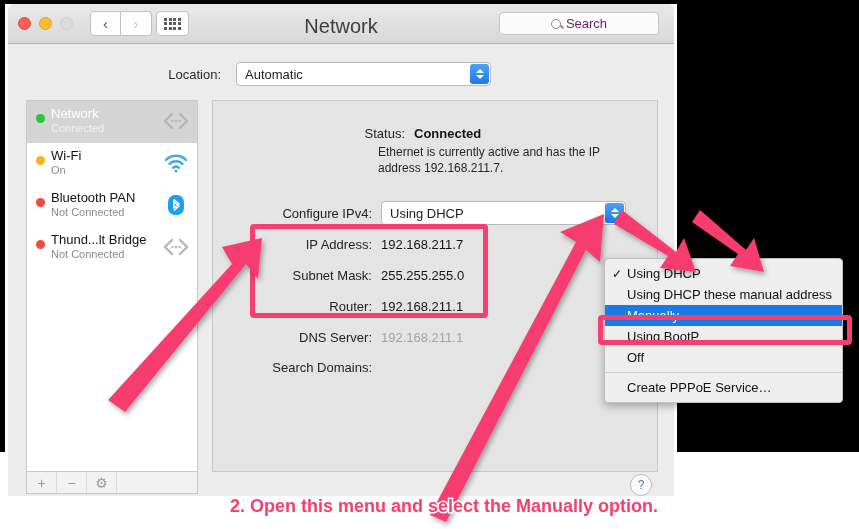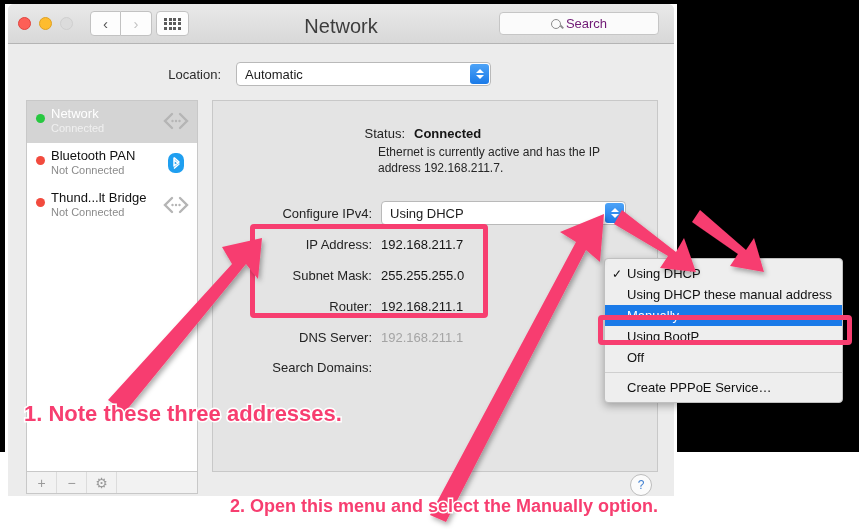--- a/index.html
+++ b/index.html
@@ -207,20 +207,33 @@
           <svg viewBox="0 0 28 20" width="28" height="20">
             <path d="M10 3 L3 10 L10 17" stroke="#b5b5b5" stroke-width="2.4" fill="none" stroke-linecap="round"></path>
             <path d="M18 3 L25 10 L18 17" stroke="#b5b5b5" stroke-width="2.4" fill="none" stroke-linecap="round"></path>
             <circle cx="10.5" cy="10" r="1.2" fill="#b5b5b5"></circle>
               <circle cx="14" cy="10" r="1.2" fill="#b5b5b5"></circle>
               <circle cx="17.5" cy="10" r="1.2" fill="#b5b5b5"></circle>
           </svg>
         </span>
       </div>
 
+      <div class="sb-item">
+        <span class="sb-dot" style="background:#f5b425"></span>
+        <div class="sb-name">Wi-Fi</div>
+        <div class="sb-sub">On</div>
+        <span class="sb-icon">
+          <svg viewBox="0 0 28 20" width="28" height="20">
+            <path d="M4 7 A14 14 0 0 1 24 7" stroke="#41a8e8" stroke-width="2.4" fill="none" stroke-linecap="round"></path>
+            <path d="M7.5 11 A9 9 0 0 1 20.5 11" stroke="#41a8e8" stroke-width="2.4" fill="none" stroke-linecap="round"></path>
+            <path d="M11 14.8 A4.5 4.5 0 0 1 17 14.8" stroke="#41a8e8" stroke-width="2.4" fill="none" stroke-linecap="round"></path>
+            <circle cx="14" cy="18" r="1.5" fill="#41a8e8"></circle>
+          </svg>
+        </span>
+      </div>
 
       <div class="sb-item">
         <span class="sb-dot" style="background:#f24b3e"></span>
         <div class="sb-name">Bluetooth PAN</div>
         <div class="sb-sub">Not Connected</div>
         <span class="sb-icon">
           <svg viewBox="0 0 28 20" width="28" height="20">
             <rect x="6" y="0" width="16" height="20" rx="7" fill="#1f9ff0"></rect>
             <path d="M12 4.5 L17 9 L12 13 L12 4.5 M12 15.5 L17 11 L12 7" stroke="#fff" stroke-width="1.5" fill="none" stroke-linejoin="round"></path>
           </svg>
@@ -316,16 +329,15 @@
       <path d="M108 400 L232 264 L222 247 L262 238 L258 279 L246 264 L125 412 Z"></path>
 
       <path d="M430 515 L576 242 L560 232 L604 214 L600 262 L586 250 L446 522 Z"></path>
 
       <path d="M622 210 L676 252 L684 238 L696 272 L660 268 L668 256 L614 224 Z"></path>
 
       <path d="M700 210 L746 250 L754 238 L764 272 L730 266 L738 254 L692 222 Z"></path>
     </g>
   </svg>
 
-  <div class="anno-text" style="left:24px; top:401px; font-size:22px;">1. Note these three addresses.</div>
   <div class="anno-text" style="left:230px; top:496px; font-size:18px;">2. Open this menu and select the Manually option.</div>
 
 </div>
 
 </body></html>

